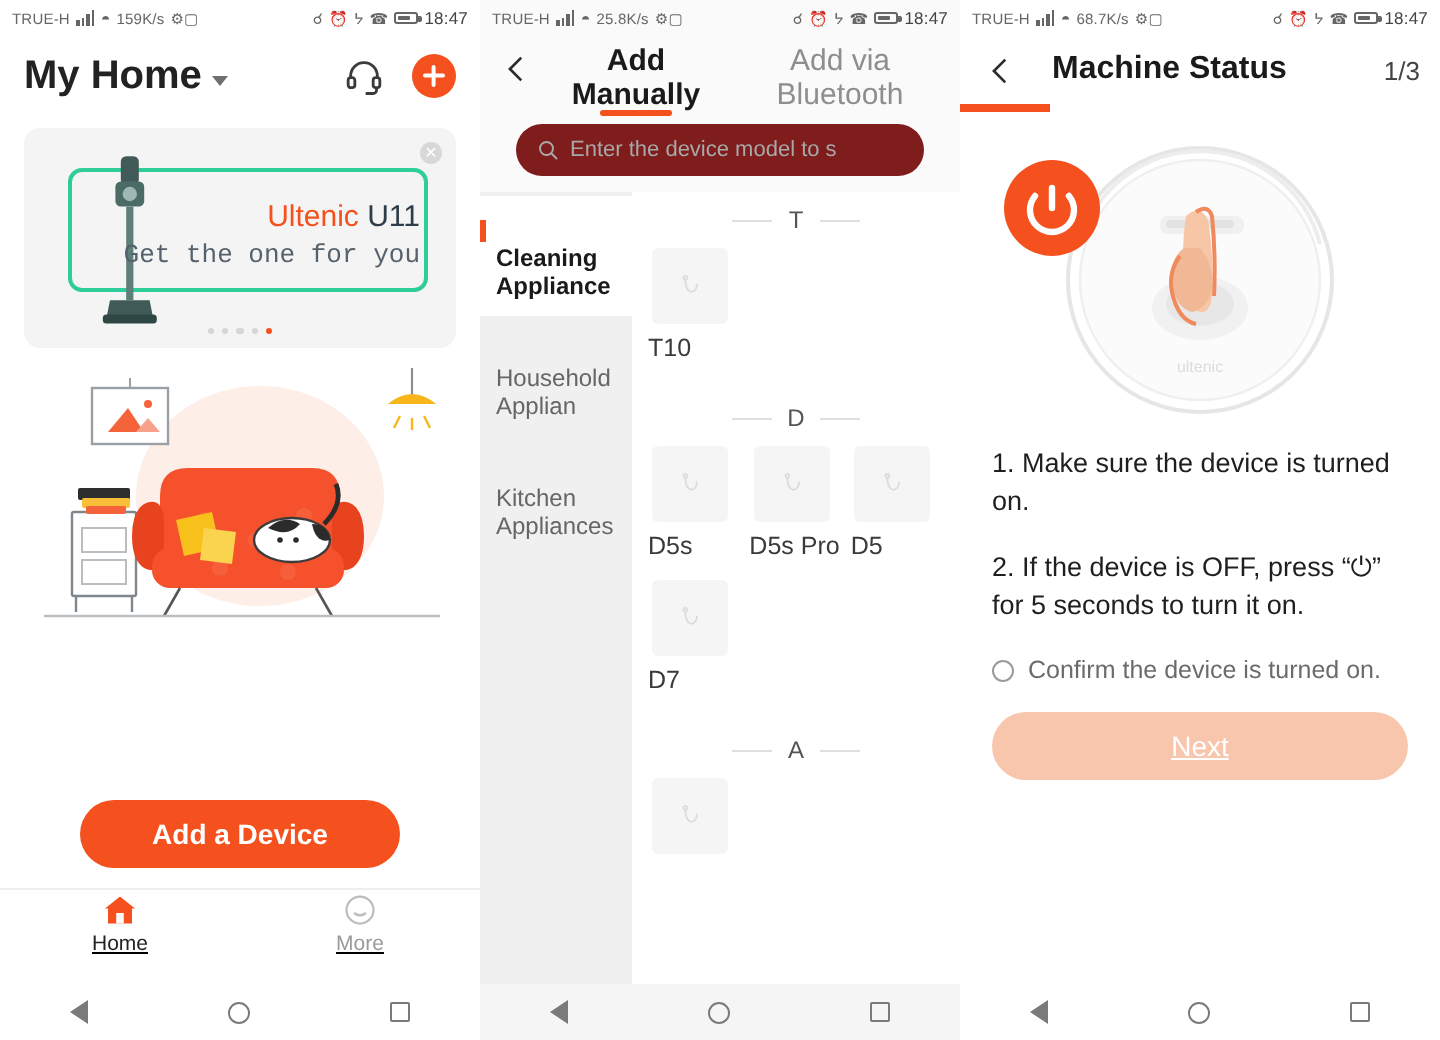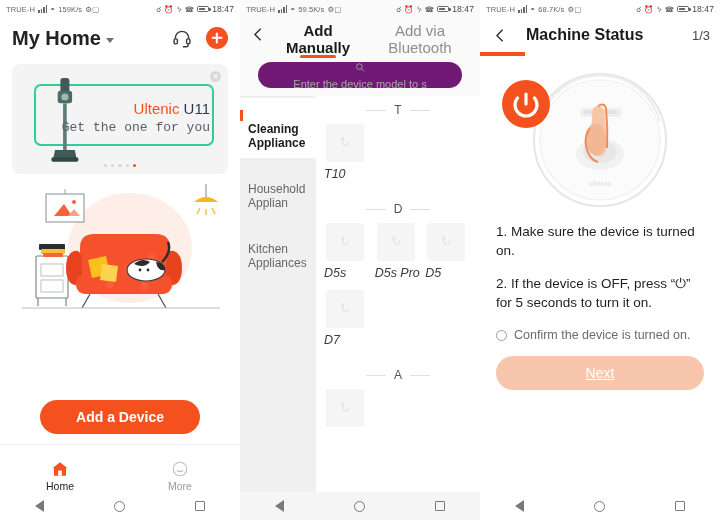--- a/index.html
+++ b/index.html
@@ -90,21 +90,21 @@
   .dots i.on { background: #F4511E; }
 
   .room-illus { margin: 4px 10px 0; height: 150px; position: relative; }
   .p1-bottom { position: absolute; left: 0; right: 0; bottom: 0; }
   .add-device-btn {
     margin: 0 40px 10px; height: 34px; border-radius: 18px; background: #F4511E;
     color: #fff; font-size: 14px; font-weight: bold; display: flex;
     align-items: center; justify-content: center;
   }
   .tabbar {
-    height: 48px; border-top: 1px solid #eee; display: flex; align-items: flex-end;
+    height: 48px; border-top: 1px solid #eee; display: flex; align-items: flex-start; text-decoration: underline;
   }
   .tab { flex: 1; text-align: center; }
   .tab .ic { height: 19px; display:flex; align-items:center; justify-content:center; }
   .tab .lb { font-size: 10.5px; margin-top: 2px; }
   .tab.active .lb { color: #222; }
   .tab .lb { color: #9a9a9a; }
 
   
   .navbar {
     position: absolute; left: 0; right: 0; bottom: 0; height: 28px;
@@ -119,36 +119,36 @@
   
   .p2-header { height: 38px; display: flex; align-items: flex-start; padding: 4px 8px 0; position: relative; }
   .back-chevron { width: 20px; height: 24px; display:flex; align-items:center; justify-content:center; }
   .p2-tabs { display: flex; gap: 14px; margin-left: 6px; }
   .p2-tab { text-align: center; position: relative; }
   .p2-tab .t { font-size: 15px; line-height: 17px; color: #8e8e8e; max-width: 88px; }
   .p2-tab.active .t { color: #1a1a1a; font-weight: bold; }
   .tab-underline { position:absolute; left:50%; transform:translateX(-50%); bottom:-2px; width: 36px; height: 3px; background: #F4511E; border-radius:2px; }
   .searchbar {
     position: absolute; left: 18px; right: 18px; top: 62px; height: 26px;
-    background: #701a75; border-radius: 13px; display: flex; align-items: center;
-    padding: 0 10px; gap: 5px; z-index: 6; flex-direction: column;
+    background: #7f1d1d; border-radius: 13px; display: flex; align-items: center;
+    padding: 0 10px; gap: 5px; z-index: 6;
   }
   .search-ph { font-size: 11px; color: #a8a8a8; white-space: nowrap; overflow: hidden; }
   .p2-body { position: absolute; top: 96px; left: 0; right: 0; bottom: 28px; display: flex; }
   .cat-col { width: 76px; background: #f0f0f0; padding-top: 2px; }
   .cat-item { padding: 24px 6px 8px 8px; font-size: 12px; line-height: 14px; color: #666; position: relative; }
   .cat-item.active { background: #fff; color: #1a1a1a; font-weight: bold; }
   .cat-item.active::before {
     content:""; position:absolute; left:0; top:12px; width:3px; height:11px; background:#F4511E;
   }
   .dev-col { flex: 1; background: #fff; padding: 0 6px; overflow: hidden; }
   .grp-head { display:flex; align-items:center; justify-content:center; gap:8px; height: 28px; }
   .grp-head .ln { width: 20px; height: 1px; background: #e0e0e0; }
   .grp-head .gl { font-size: 12px; color: #555; }
-  .dev-row { display: flex; font-style: italic; }
+  .dev-row { display: flex; }
   .dev-cell { width: 55px; margin-right: 3px; text-align: left; }
   .dev-thumb {
     width: 38px; height: 38px; background: #f5f5f5; border-radius: 3px;
     display: flex; align-items: center; justify-content: center; margin: 0 auto 0 4px;
   }
   .dev-name { font-size: 12.5px; color: #3a3a3a; margin-top: 5px; margin-left: 2px; }
 
   
   .p3-header { height: 34px; display: flex; align-items: center; padding: 0 10px; }
   .p3-title { font-size: 16px; font-weight: bold; color: #1a1a1a; margin-left: 16px; }
@@ -316,21 +316,21 @@
     <div class="statusbar">
       <div class="sb-left">
         <span class="sb-carrier">TRUE-H</span>
         <span class="sb-bars">
             <i></i>
             <i></i>
             <i></i>
             <i></i>
           </span>
         <span class="sb-wifi">◓</span>
-        <span class="sb-speed">59.5K/s</span>
+        <span class="sb-speed">25.8K/s</span>
         <span class="sb-ico">⚙▢</span>
       </div>
       <div class="sb-right">
         <span class="sb-ico">☌</span>
         <span class="sb-ico">⏰</span>
         <span class="sb-ico">ᔭ</span>
         <span class="sb-ico">☎</span>
         <span class="sb-batt">
             <i></i>
           </span>

